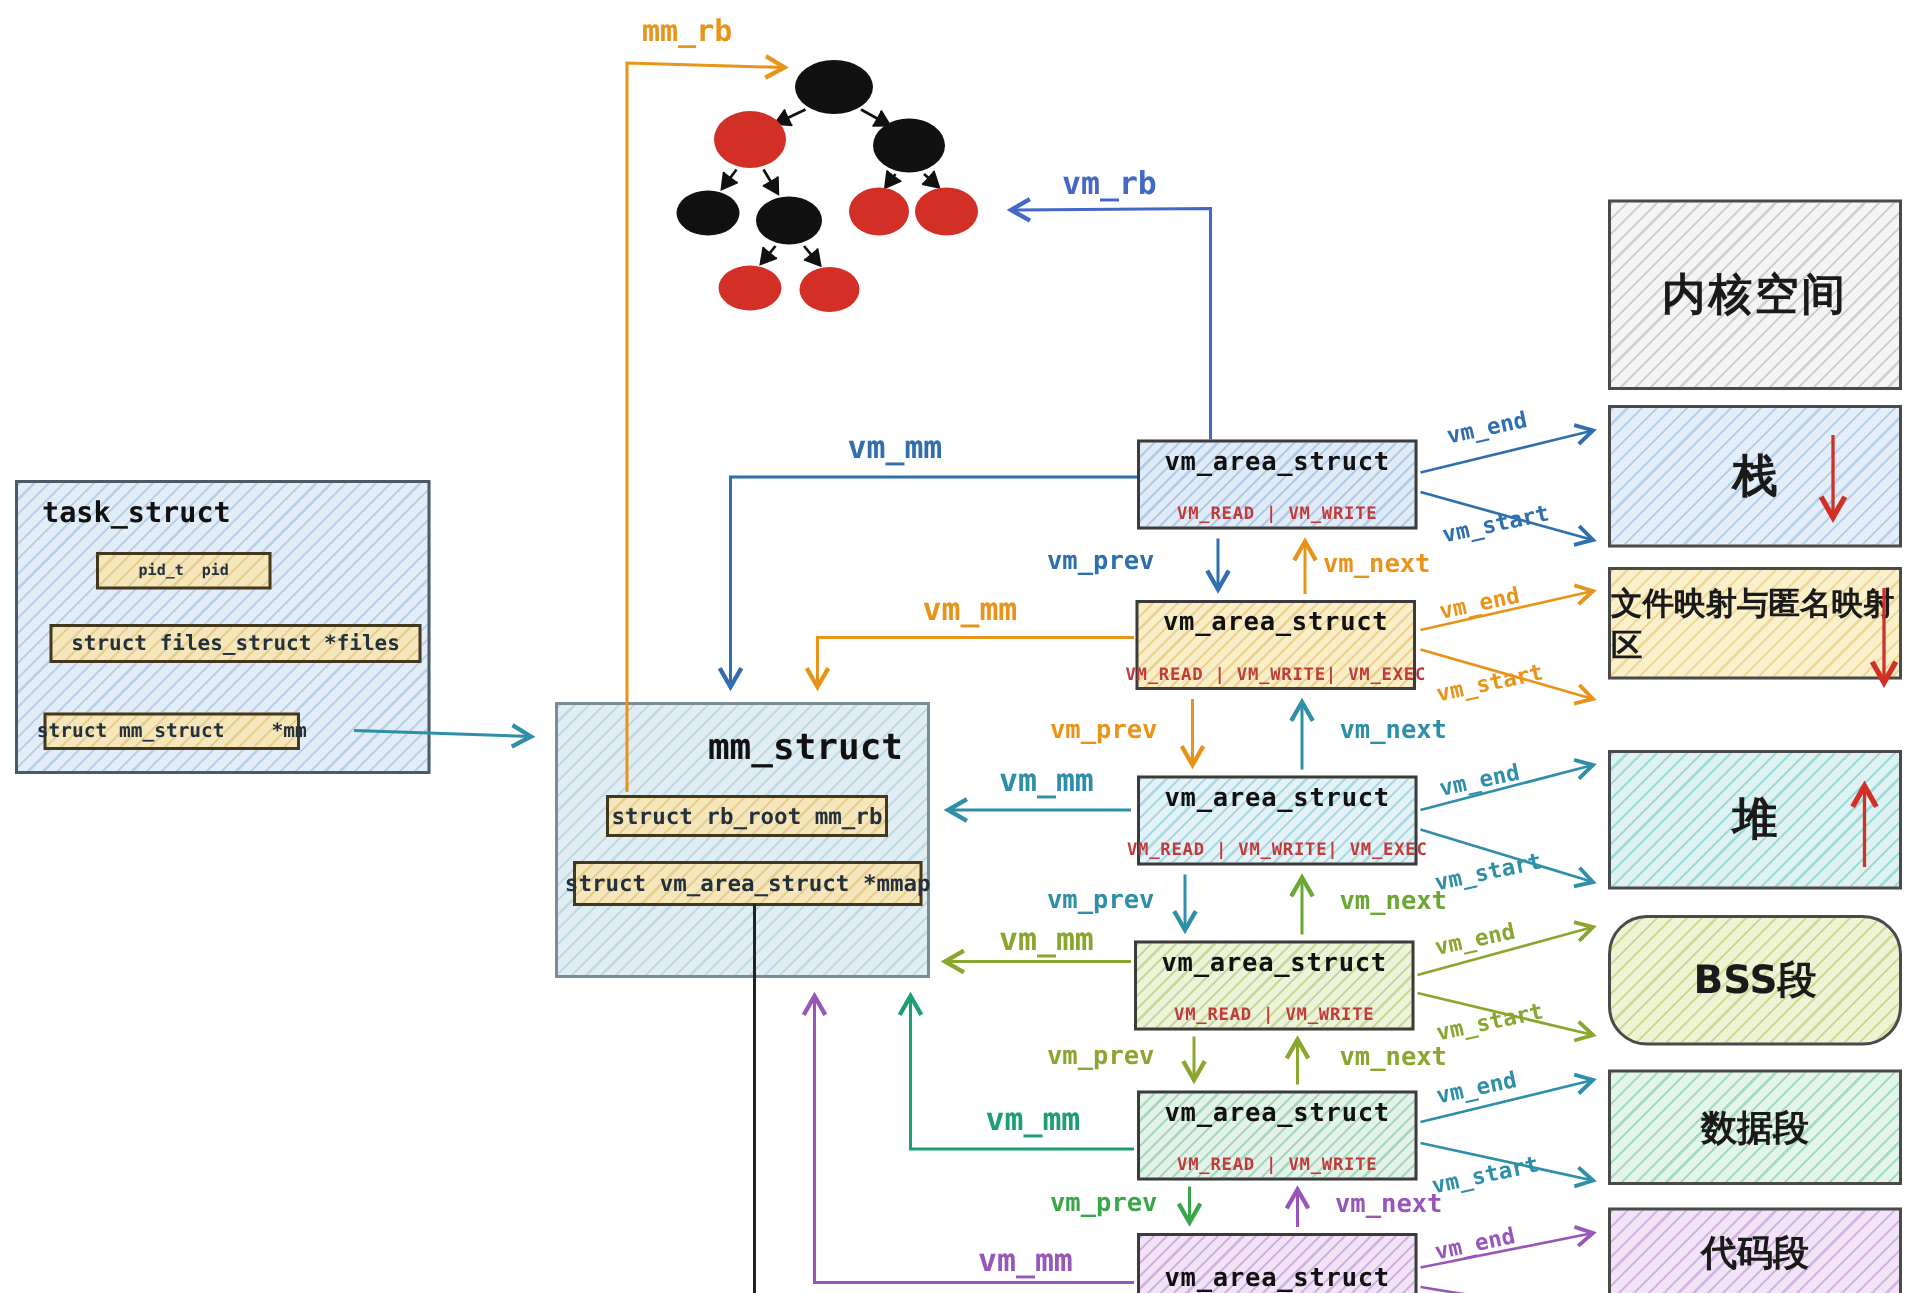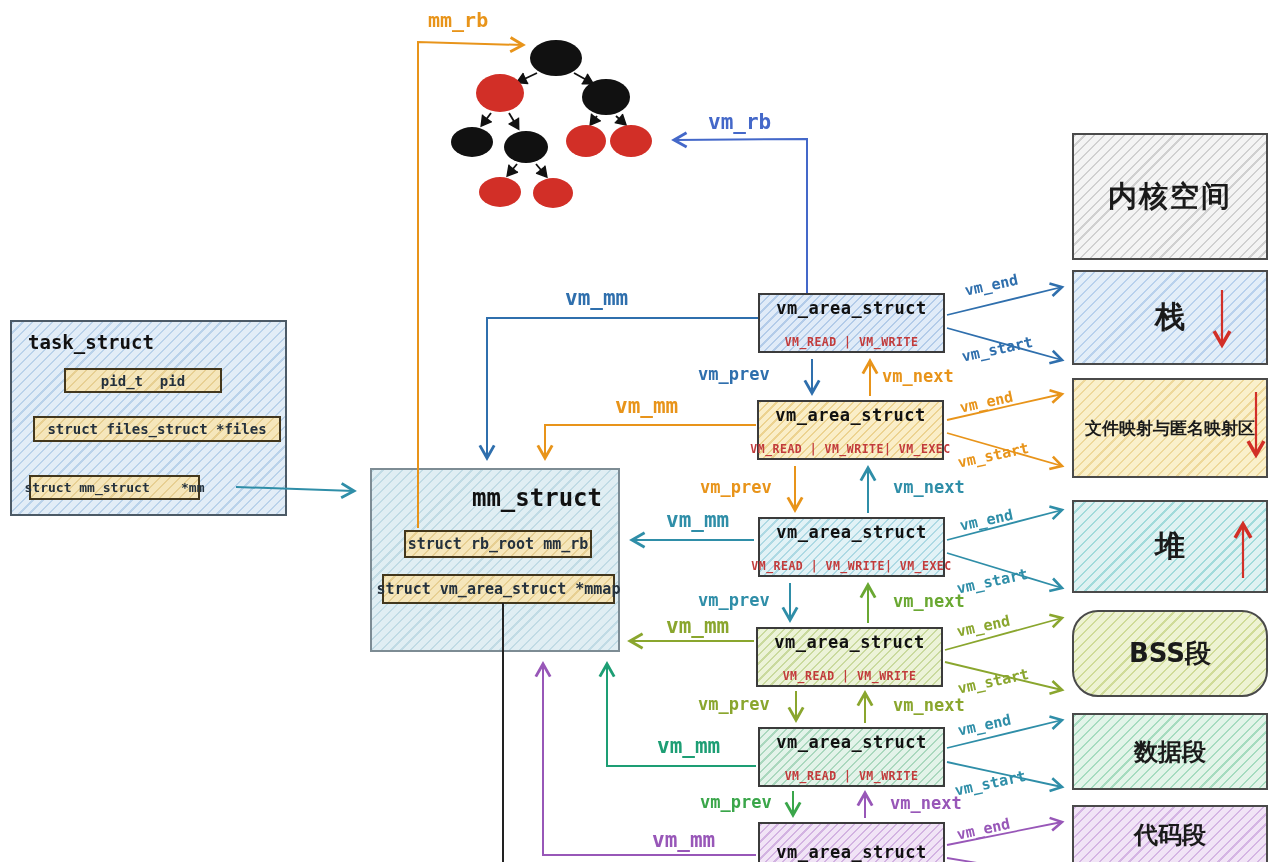--- a/index.html
+++ b/index.html
@@ -26,21 +26,21 @@
   .titleblock{font-weight:bold;color:#111;}
 </style>
 </head>
 <body>
 
 <div id="stage">
 
   <div class="hbox" style="left:10px;top:320px;width:277px;height:196px;background:#e2edf7;
               background-image:repeating-linear-gradient(135deg,rgba(110,160,210,.35) 0 1.5px,transparent 1.5px 7px);">
     <div class="abs titleblock" style="left:16px;top:9px;font-size:19px;">task_struct</div>
-    <div class="fieldbox" style="left:52px;top:46px;width:158px;height:25px;font-size:14px;">pid_t  pid</div>
+    <div class="fieldbox" style="left:52px;top:46px;width:117px;height:25px;font-size:10px;">pid_t  pid</div>
     <div class="fieldbox" style="left:9px;top:94px;width:248px;height:26px;font-size:14px;margin-left:12px;">struct files_struct *files</div>
     <div class="fieldbox" style="left:17px;top:153px;width:171px;height:25px;font-size:13px;">struct mm_struct    *mm</div>
   </div>
 
   <div class="hbox" style="left:370px;top:468px;width:250px;height:184px;background:#e0eef3;border-color:#7d8c94;
               background-image:repeating-linear-gradient(135deg,rgba(120,175,195,.3) 0 1.5px,transparent 1.5px 7px);">
     <div class="abs titleblock" style="right:16px;top:14px;font-size:24px;">mm_struct</div>
     <div class="fieldbox" style="left:32px;top:60px;width:188px;height:28px;font-size:15px;">struct rb_root mm_rb</div>
     <div class="fieldbox" style="left:10px;top:104px;width:233px;height:30px;font-size:15px;">struct vm_area_struct *mmap</div>
   </div>
@@ -70,21 +70,21 @@
   </div>
 
   <div class="seg" style="top:133px;height:127px;font-size:29px;letter-spacing:2px;background:#f4f4f4;border-color:#4a4a4a;
               background-image:repeating-linear-gradient(135deg,rgba(125,125,125,.3) 0 1.5px,transparent 1.5px 7px);">
     <span>内核空间</span>
   </div>
   <div class="seg" style="top:270px;height:95px;font-size:30px;background:#e3eef8;
               background-image:repeating-linear-gradient(135deg,rgba(105,155,215,.35) 0 1.5px,transparent 1.5px 7px);">
     <span>栈</span>
   </div>
-  <div class="seg" style="top:378px;height:100px;font-size:17px;background:#faf0cb;
+  <div class="seg" style="top:378px;height:75px;font-size:21px;background:#faf0cb;
               background-image:repeating-linear-gradient(135deg,rgba(220,180,80,.4) 0 1.5px,transparent 1.5px 7px);">
     <span>文件映射与匿名映射区</span>
   </div>
   <div class="seg" style="top:500px;height:93px;font-size:30px;background:#dff2f2;
               background-image:repeating-linear-gradient(135deg,rgba(85,190,190,.45) 0 1.5px,transparent 1.5px 7px);">
     <span>堆</span>
   </div>
   <div class="seg" style="top:610px;height:87px;font-size:26px;background:#eef3d3;
               background-image:repeating-linear-gradient(135deg,rgba(170,190,80,.45) 0 1.5px,transparent 1.5px 7px);border-radius:26px;">
     <span>BSS段</span>

